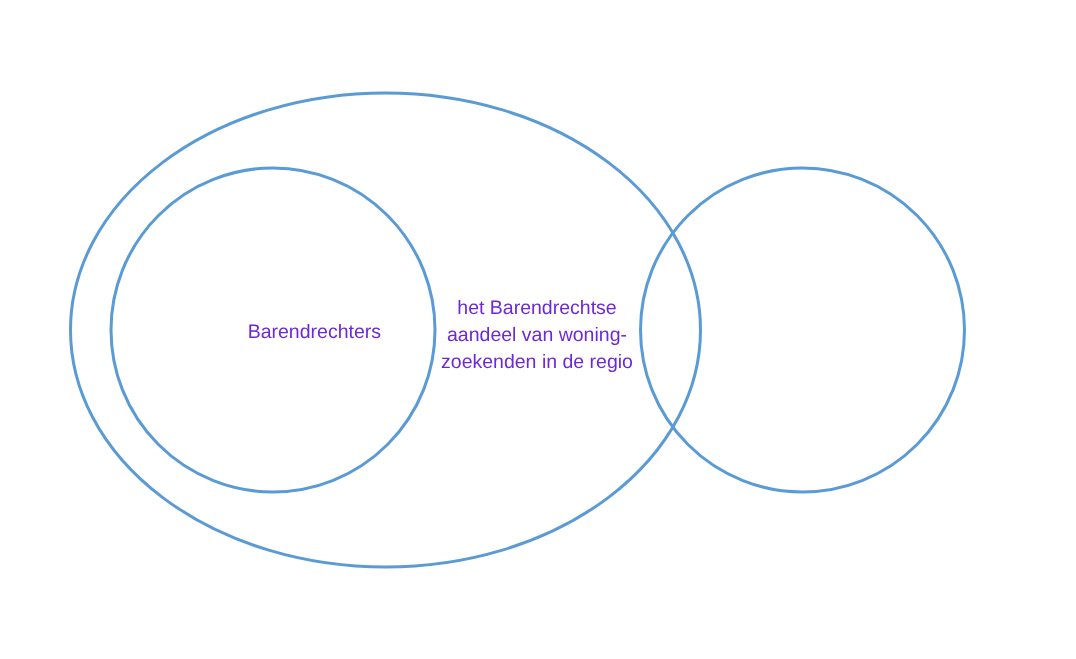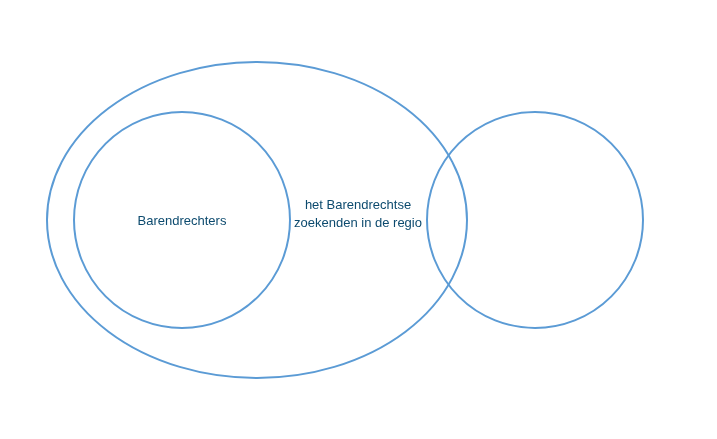--- a/index.html
+++ b/index.html
@@ -3,37 +3,38 @@
   <meta charset="utf-8">
   <style>
     html, body { margin: 0; padding: 0; background: #ffffff; }
     #canvas { position: relative; width: 717px; height: 439px; overflow: hidden; background: #ffffff; }
     svg.shapes { position: absolute; left: 0; top: 0; }
     .label {
       position: absolute;
       font-family: "Liberation Sans", "DejaVu Sans", sans-serif;
       font-size: 13px;
       line-height: 18px;
-      color: #0c4a6e;
+      color: #6d28d9;
       text-align: center;
       white-space: nowrap;
     }
-    #lbl-inner { left: 110px; top: 212px; width: 144px; }
+    #lbl-inner { left: 110px; top: 212px; width: 144px; text-align: right; }
     #lbl-right { left: 463px; top: 212px; width: 144px; }
     #lbl-middle { left: 288px; top: 196px; width: 140px; }
     #lbl-middle span { display: block; }
   </style>
 </head>
 <body>
 
 <div id="canvas">
   <svg class="shapes" width="717" height="439" viewBox="0 0 717 439">
     <ellipse cx="257" cy="220" rx="210" ry="158" fill="none" stroke="#5B9BD5" stroke-width="2"></ellipse>
     <circle cx="182" cy="220" r="108" fill="none" stroke="#5B9BD5" stroke-width="2"></circle>
     <circle cx="535" cy="220" r="108" fill="none" stroke="#5B9BD5" stroke-width="2"></circle>
   </svg>
 
   <div id="lbl-inner" class="label">Barendrechters</div>
   <div id="lbl-middle" class="label">
     <span>het Barendrechtse</span>
+    <span>aandeel van woning-</span>
     <span>zoekenden in de regio</span>
   </div>
 </div>
 
 </body></html>

